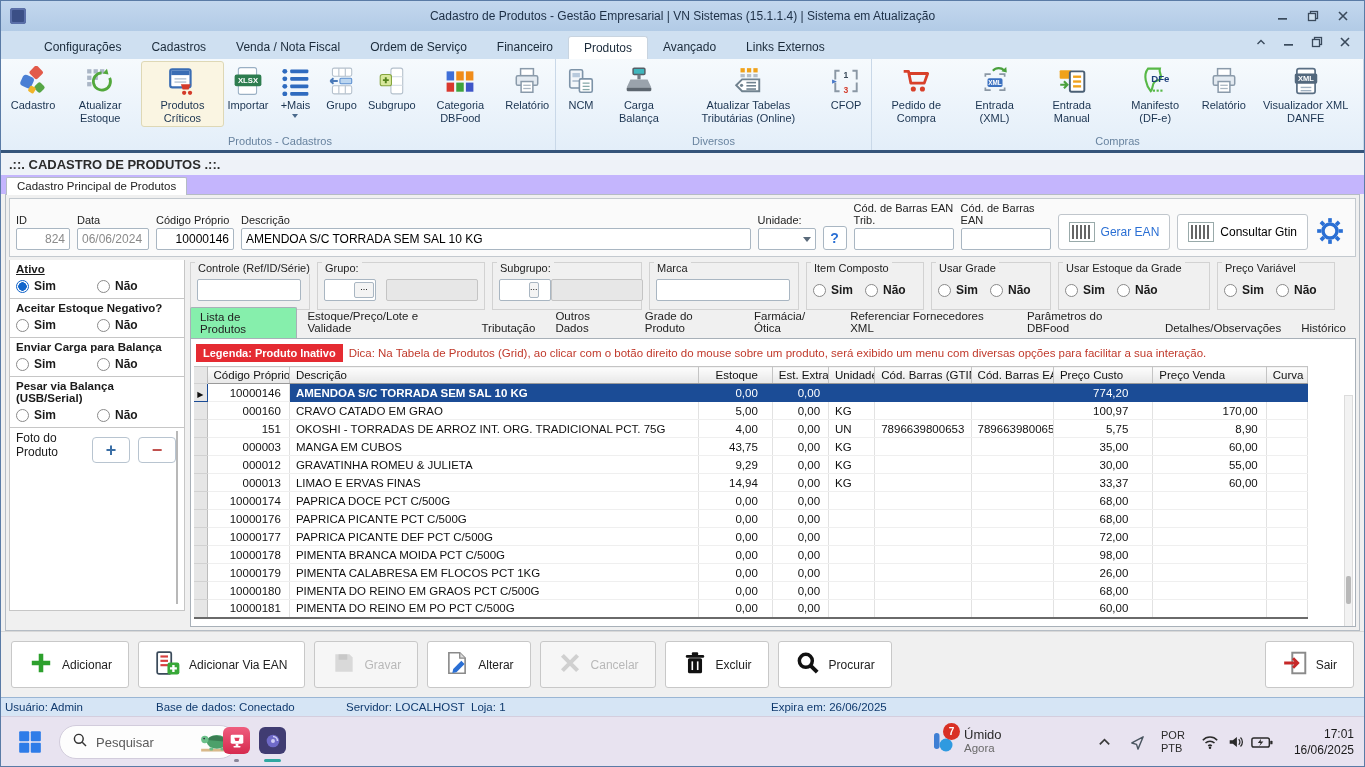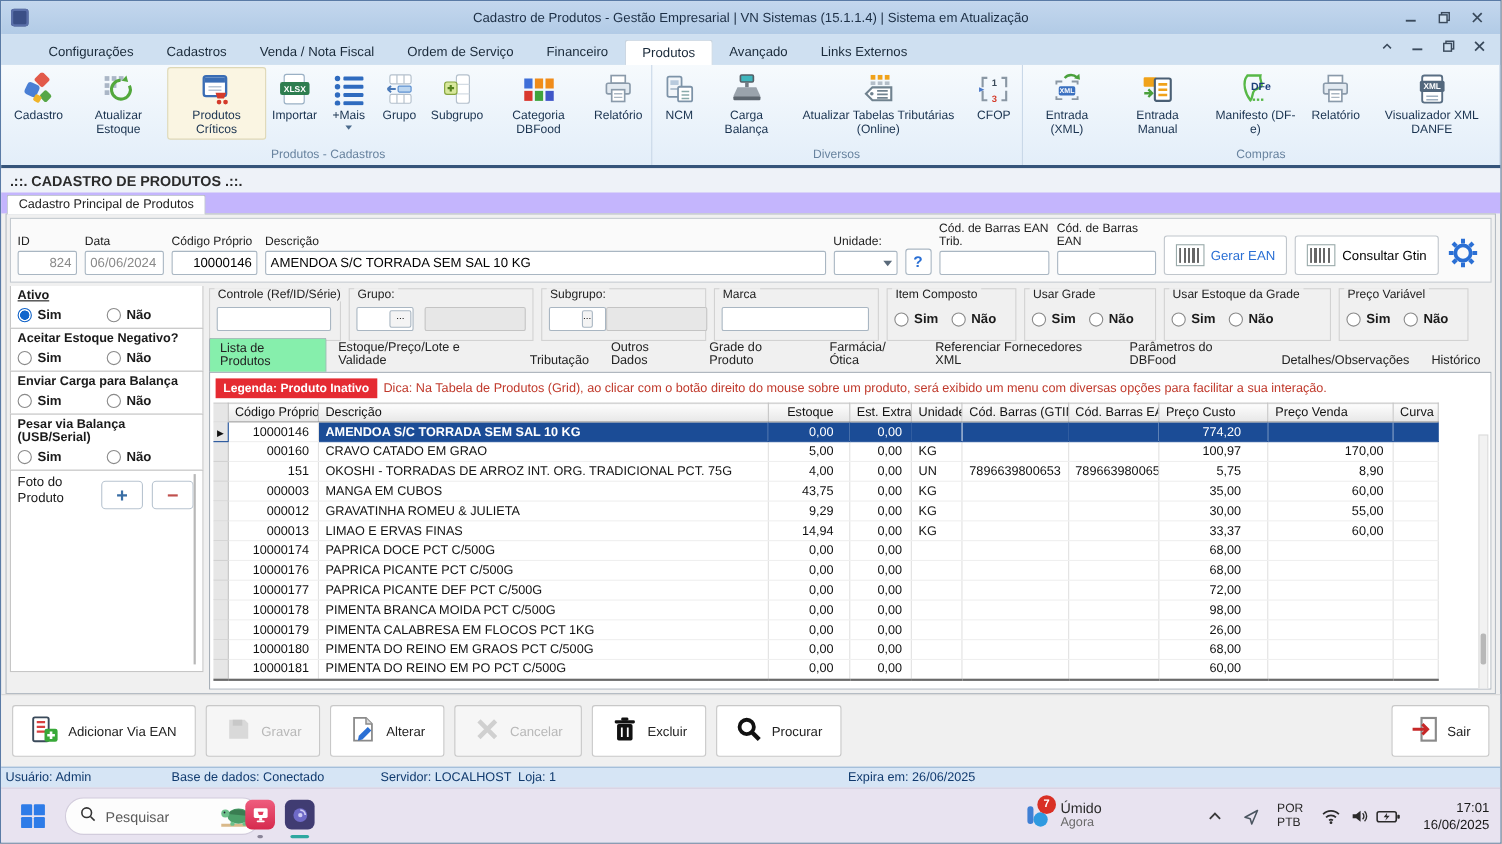--- a/index.html
+++ b/index.html
@@ -434,20 +434,30 @@
                 <text x="14" y="25" font-size="8" fill="#d43b2a" text-anchor="middle" font-weight="bold" font-family="Liberation Sans,sans-serif">3</text>
               </svg>
             </div>
             <div class="rlb" style="max-width: 66px;">CFOP</div>
           </div>
         </div>
         <div class="rglabel">Diversos</div>
       </div>
       <div class="rgroup">
         <div class="ritems">
+          <div class="ritem">
+            <div class="ric">
+              <svg viewBox="0 0 28 28" width="30" height="30">
+                <path d="M2.5 5 h4.5 l2.2 11 h12.5 l3.2 -9 H8" fill="none" stroke="#d8402a" stroke-width="2.6" stroke-linejoin="round"></path>
+                <circle cx="11.5" cy="21.5" r="2.4" fill="#d8402a"></circle>
+                <circle cx="20" cy="21.5" r="2.4" fill="#d8402a"></circle>
+              </svg>
+            </div>
+            <div class="rlb" style="max-width: 80px;">Pedido de Compra</div>
+          </div>
           <div class="ritem">
             <div class="ric">
               <svg viewBox="0 0 28 28" width="30" height="30">
                 <path d="M5 10 v-2.5 h5 M5 20 v2.5 h5 M23 10 v-2.5 h-5 M23 20 v2.5 h-5" fill="none" stroke="#8a97a4" stroke-width="1.6"></path>
                 <rect x="7" y="11.5" width="14" height="8" rx="1.5" fill="#3a70c0"></rect>
                 <text x="14" y="17.6" font-size="6" fill="#fff" text-anchor="middle" font-weight="bold" font-family="Liberation Sans,sans-serif">XML</text>
                 <path d="M12 4.5 c3 -3.5 8 -3 10.5 -0.5" fill="none" stroke="#4aa03c" stroke-width="2"></path>
                 <path d="M24.5 1 l0.5 5 -5 -1.2 z" fill="#4aa03c"></path>
               </svg>
             </div>
@@ -937,20 +947,26 @@
               <div class="vthumb"></div>
             </div>
         </div>
       </div>
     </div>
   </div>
 
   <div class="btnbar" id="btnBar">
       <div class="act">
         <span><svg viewBox="0 0 24 24" width="26" height="26">
+            <path d="M12 3.5 v17 M3.5 12 h17" stroke="#2da02d" stroke-width="4.2"></path>
+          </svg></span>
+        <span>Adicionar</span>
+      </div>
+      <div class="act">
+        <span><svg viewBox="0 0 24 24" width="26" height="26">
             <rect x="2" y="2" width="13" height="20" rx="1.5" fill="#fff" stroke="#3a4a5a" stroke-width="1.6"></rect>
             <g stroke="#d84040" stroke-width="2">
               <line x1="5" y1="6" x2="12" y2="6"></line>
               <line x1="5" y1="10" x2="12" y2="10"></line>
               <line x1="5" y1="14" x2="12" y2="14"></line>
             </g>
             <rect x="11.5" y="11.5" width="11" height="11" rx="2" fill="#38a838"></rect>
             <path d="M17 13.8 v6.4 M13.8 17 h6.4" stroke="#fff" stroke-width="2.2"></path>
           </svg></span>
         <span>Adicionar Via EAN</span>

